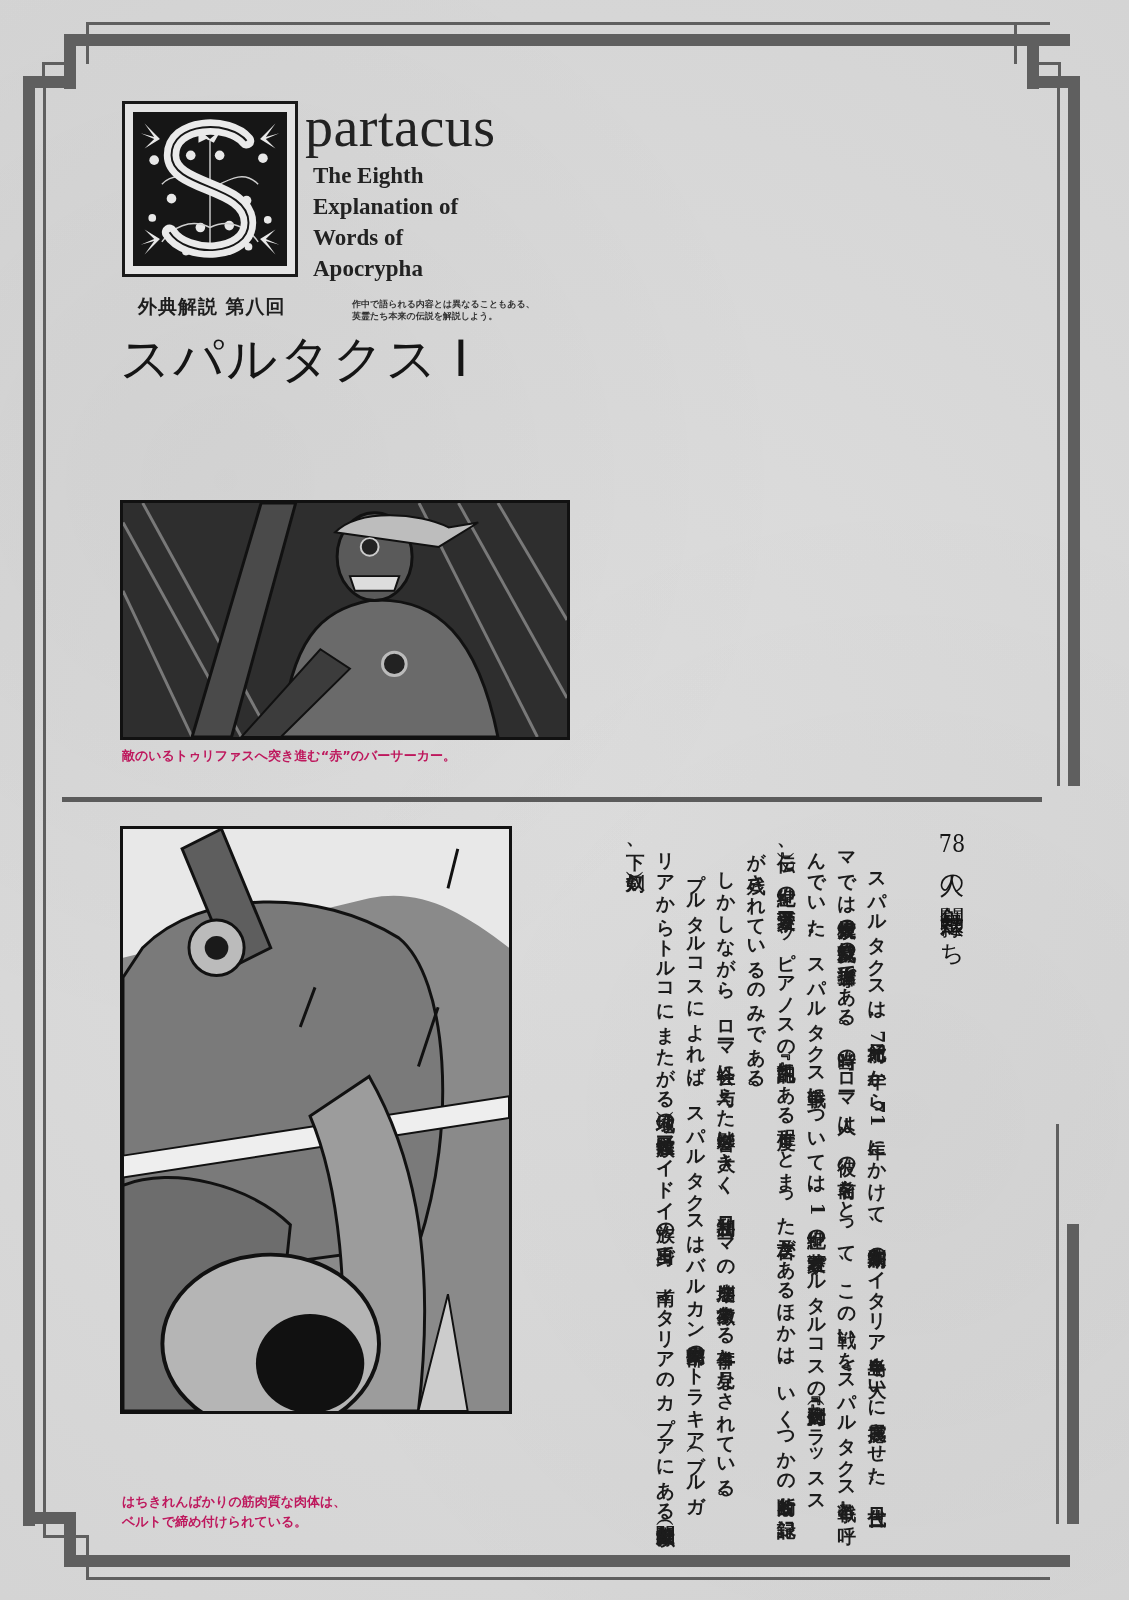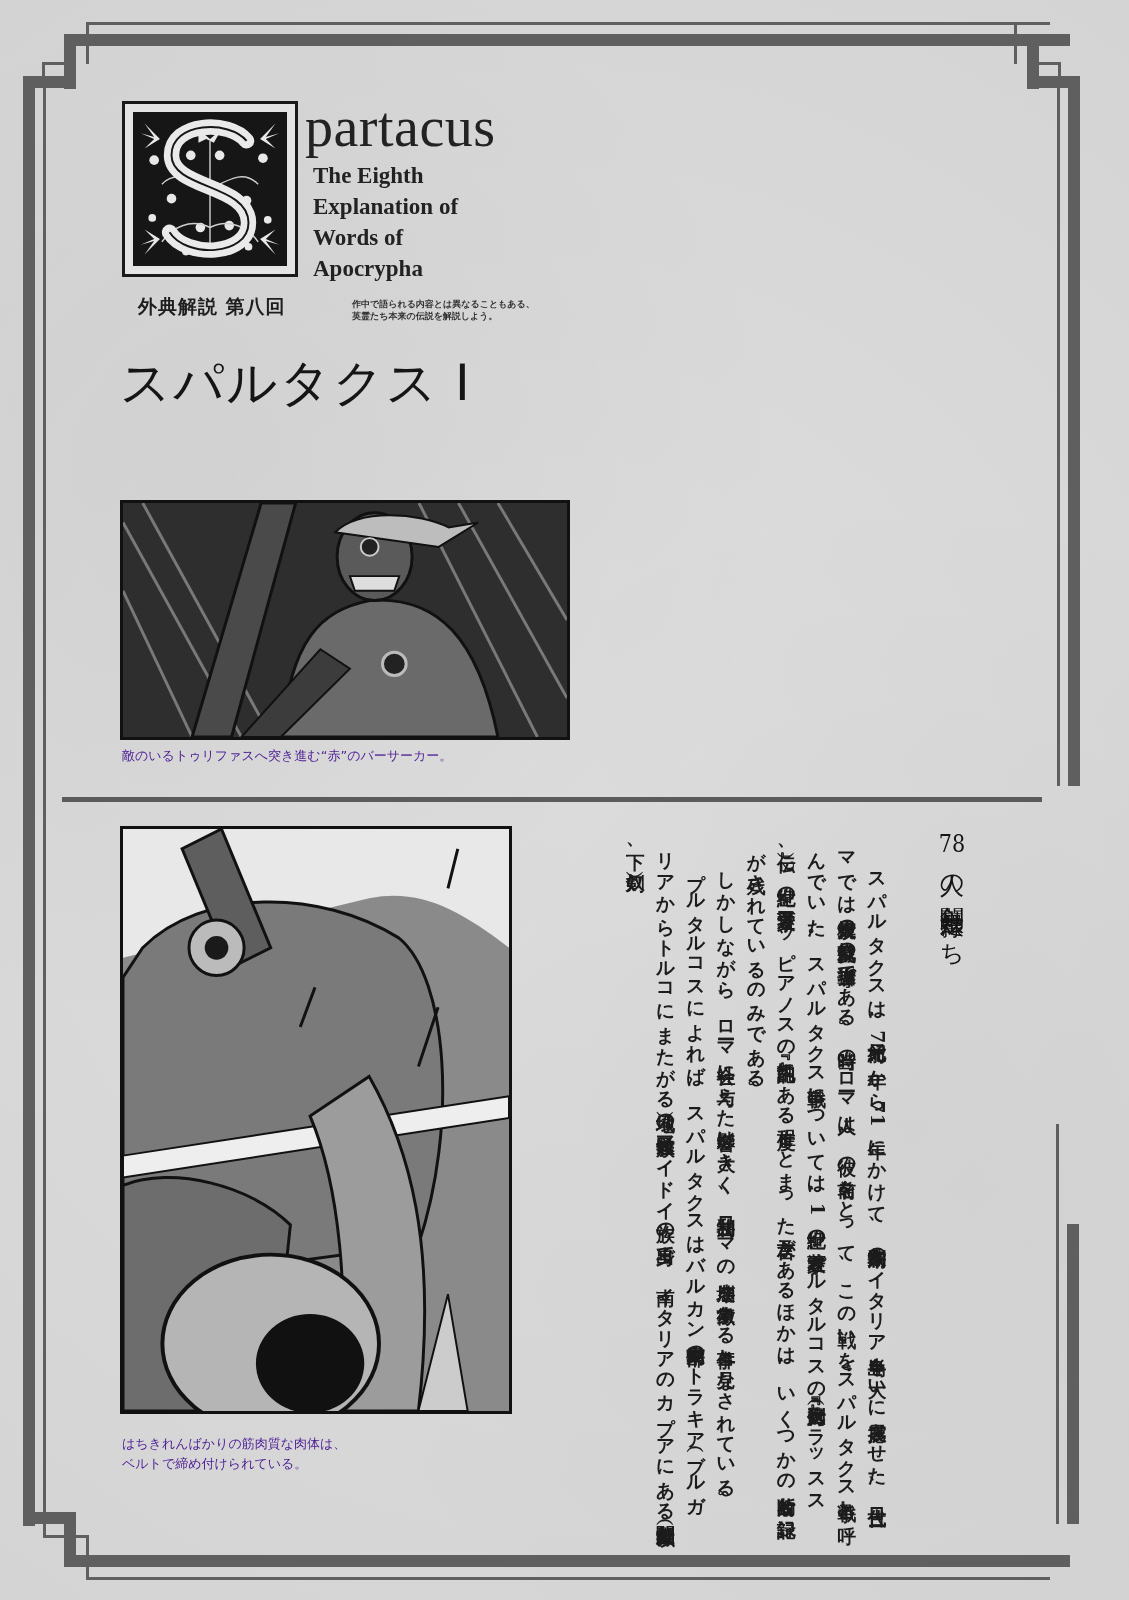--- a/index.html
+++ b/index.html
@@ -38,40 +38,40 @@
   .series-label {
     position: absolute; left: 138px; top: 294px;
     font-family: "DejaVu Sans", sans-serif; font-weight: bold; font-size: 19px; color: #1e1e1e; letter-spacing: 1px;
   }
   .series-note {
     position: absolute; left: 352px; top: 298px; width: 240px;
     font-family: "DejaVu Sans", sans-serif; font-size: 9px; line-height: 12px; color: #333; font-weight: bold;
   }
   .main-title {
     position: absolute; left: 120px; top: 330px;
-    font-family: Liberation Sans, sans-serif; font-size: 50px; line-height: 58px; color: #151515; letter-spacing: 2px; margin-top: 24px;
+    font-family: Liberation Serif, serif; font-size: 50px; line-height: 58px; color: #151515; letter-spacing: 2px;
   }
   .lead {
     position: absolute; left: 122px; top: 403px; width: 540px;
     font-family: "DejaVu Serif", serif; font-weight: bold; font-size: 19px; line-height: 30px; color: #1e1e1e;
   }
 
   
   .illus {
     position: absolute; border: 3px solid #111; box-sizing: border-box; overflow: hidden; background: #3a3a3a;
   }
   .illus svg { width: 100%; height: 100%; display: block; }
   .illus-1 { left: 120px; top: 500px; width: 450px; height: 240px; }
   .illus-2 { left: 120px; top: 826px; width: 392px; height: 588px; }
 
   .caption {
-    position: absolute; font-family: "DejaVu Sans", sans-serif; font-weight: normal; font-size: 13px; line-height: 20px; color: #4c1d95;
+    position: absolute; font-family: "DejaVu Sans", sans-serif; font-weight: bold; font-size: 13px; line-height: 20px; color: #be185d;
   }
   .caption-1 { left: 122px; top: 746px; }
-  .caption-2 { left: 122px; top: 1434px; }
+  .caption-2 { left: 122px; top: 1492px; }
 
   .divider { position: absolute; left: 62px; top: 797px; width: 980px; height: 5px; background: #5b5b5b; }
 
   
   .section-heading {
     position: absolute; left: 936px; top: 832px; height: 360px;
     writing-mode: vertical-rl; text-orientation: upright;
     font-family: "DejaVu Serif", serif; font-size: 24px; letter-spacing: 2px; color: #151515;
   }
   .section-heading .digits { text-combine-upright: all; }

